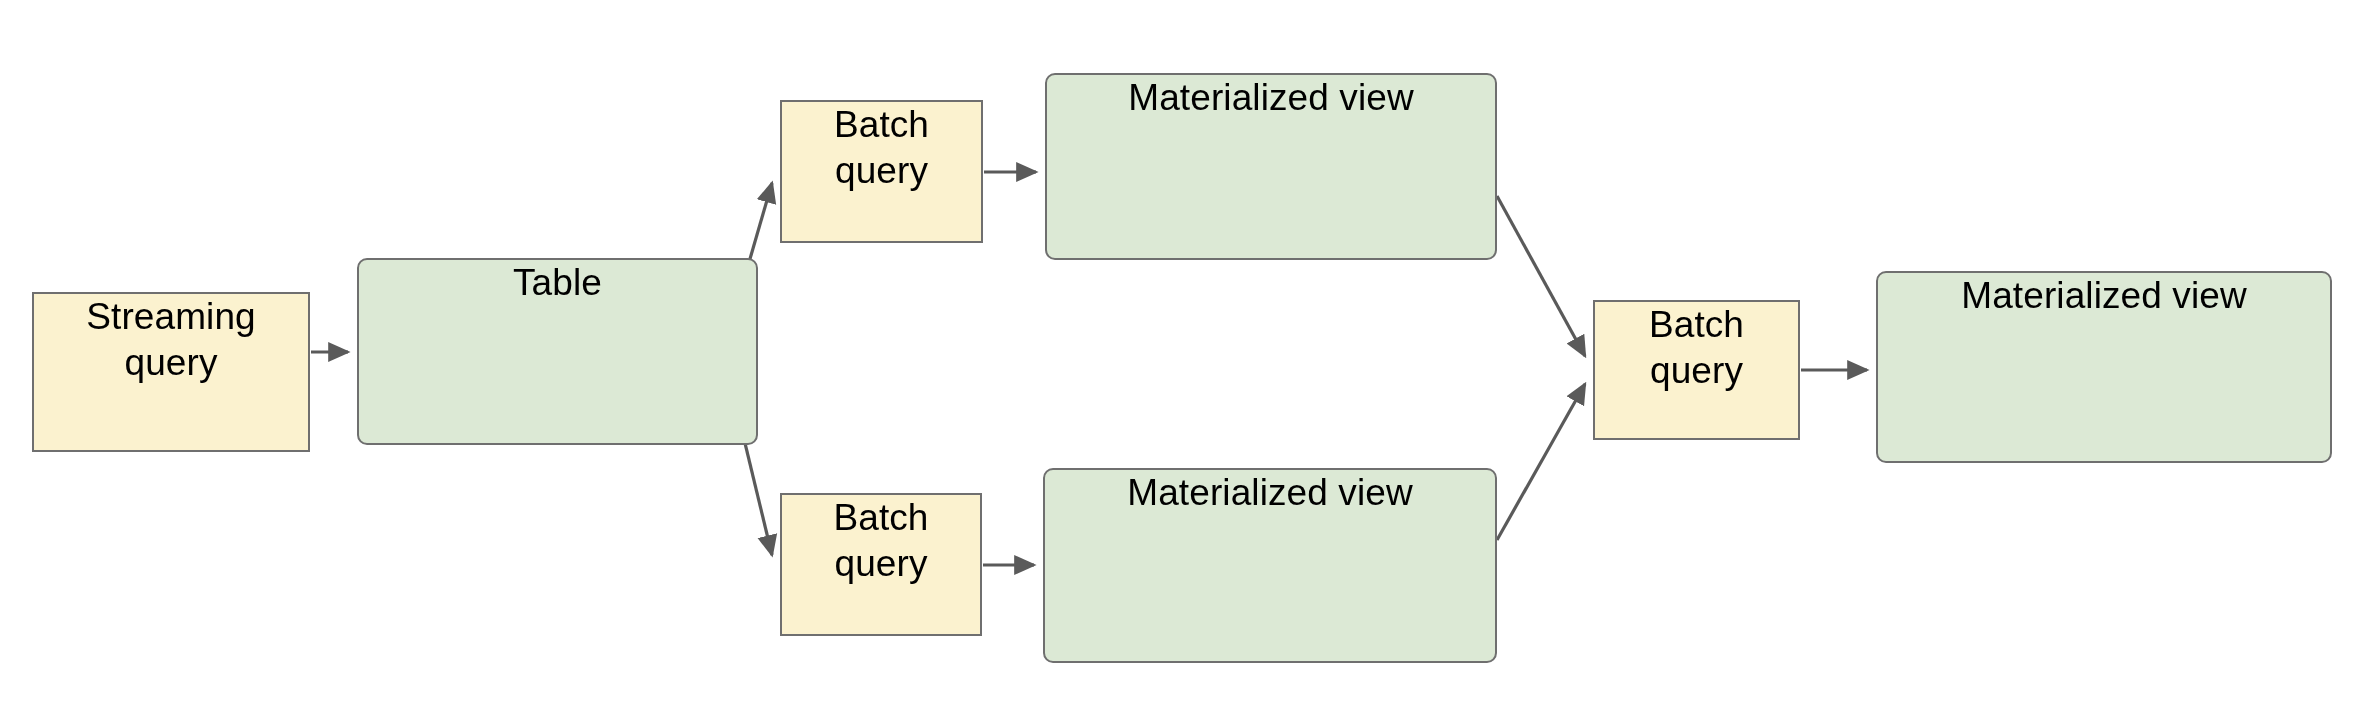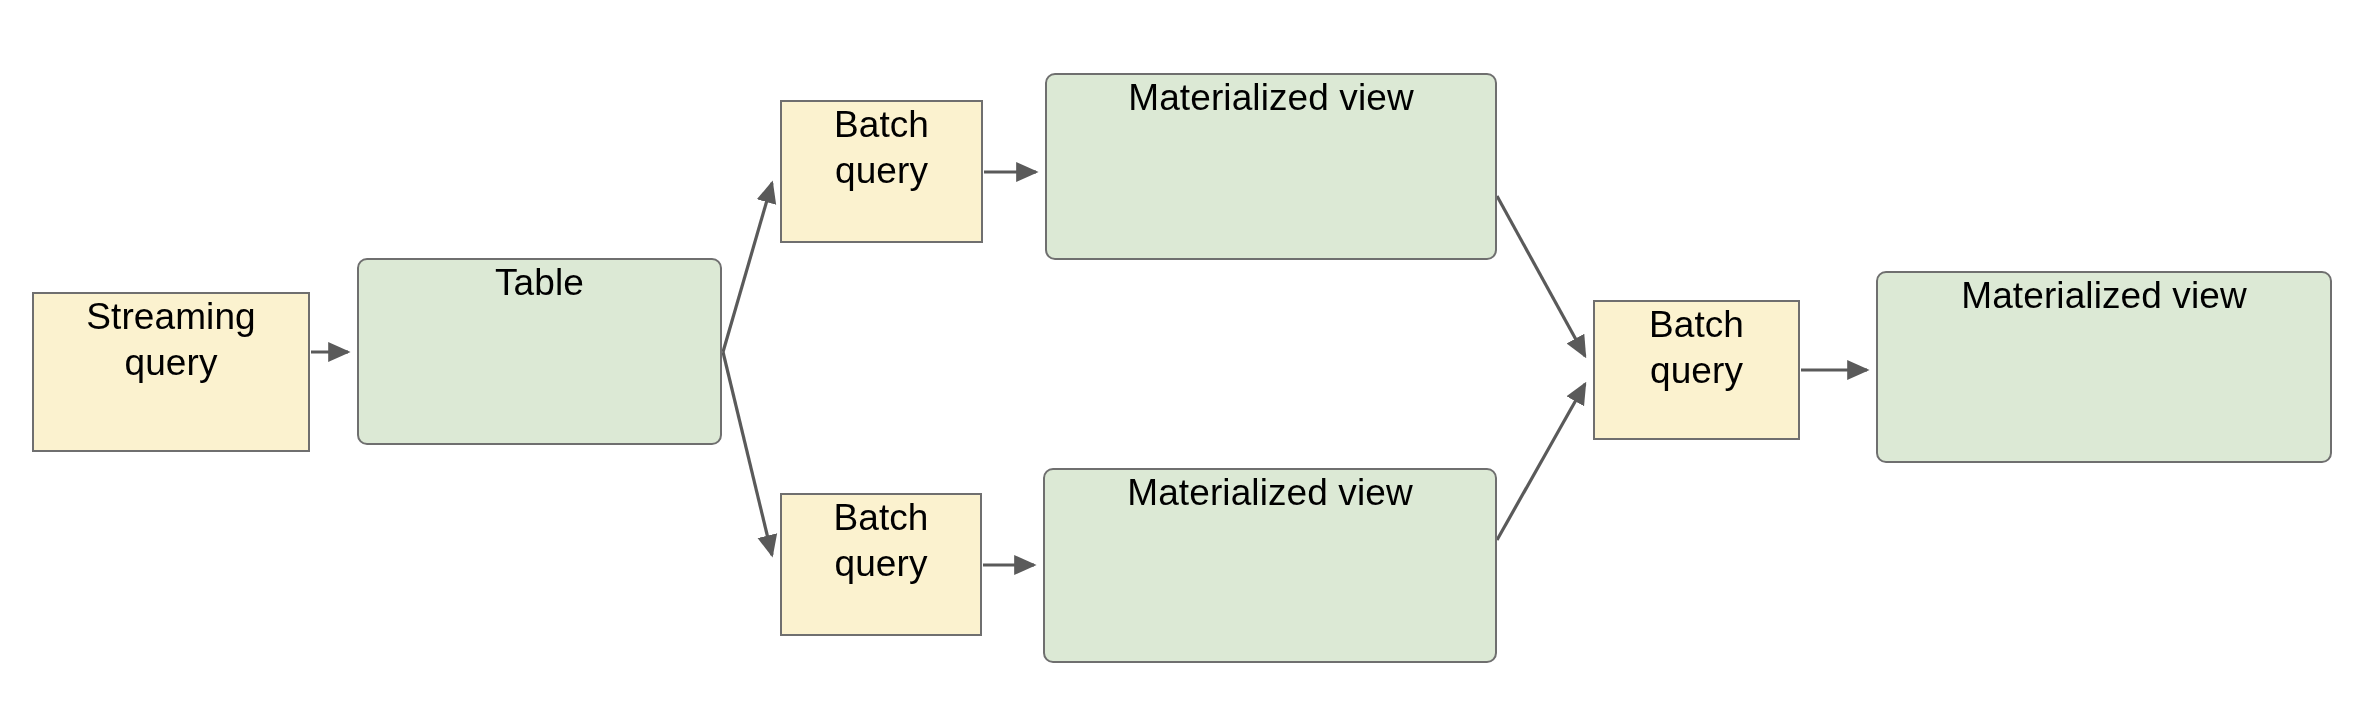--- a/index.html
+++ b/index.html
@@ -97,21 +97,21 @@
     <g>
       <line x1="1801" y1="370" x2="1867" y2="370" stroke="#5a5a5a" stroke-width="3.2" marker-end="url(#arrowhead)"></line>
     </g>
   </svg>
 
   <div class="node node-process" style="left:32px; top:272px; width:278px; height:160px;margin-top:20px;">
     <span class="node-label">Streaming
 query</span>
   </div>
 
-  <div class="node node-store" style="left:357px; top:258px; width:365px; height:187px;">
+  <div class="node node-store" style="left:357px; top:258px; width:401px; height:187px;">
     <span class="node-label">Table</span>
   </div>
 
   <div class="node node-process" style="left:780px; top:100px; width:203px; height:143px;">
     <span class="node-label">Batch
 query</span>
   </div>
 
   <div class="node node-store" style="left:1045px; top:73px; width:452px; height:187px;">
     <span class="node-label">Materialized view</span>

